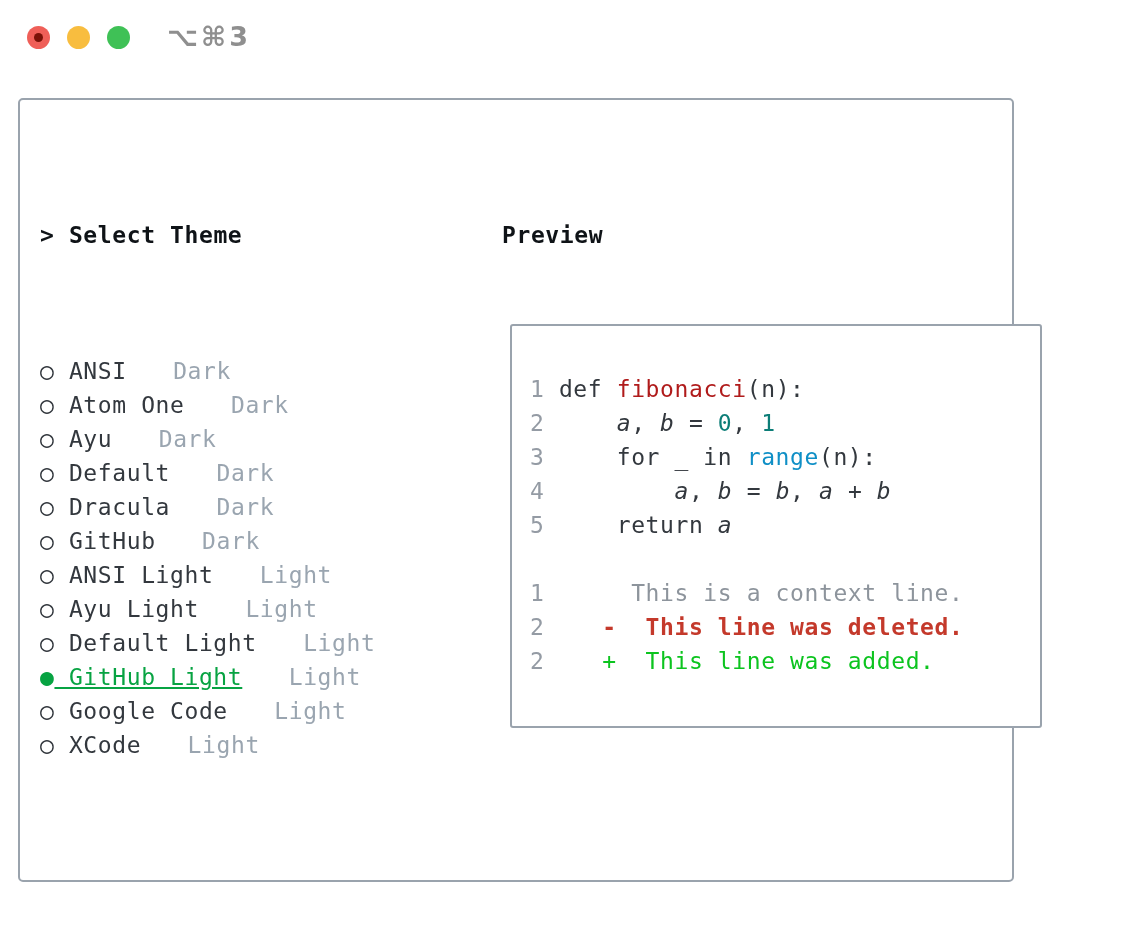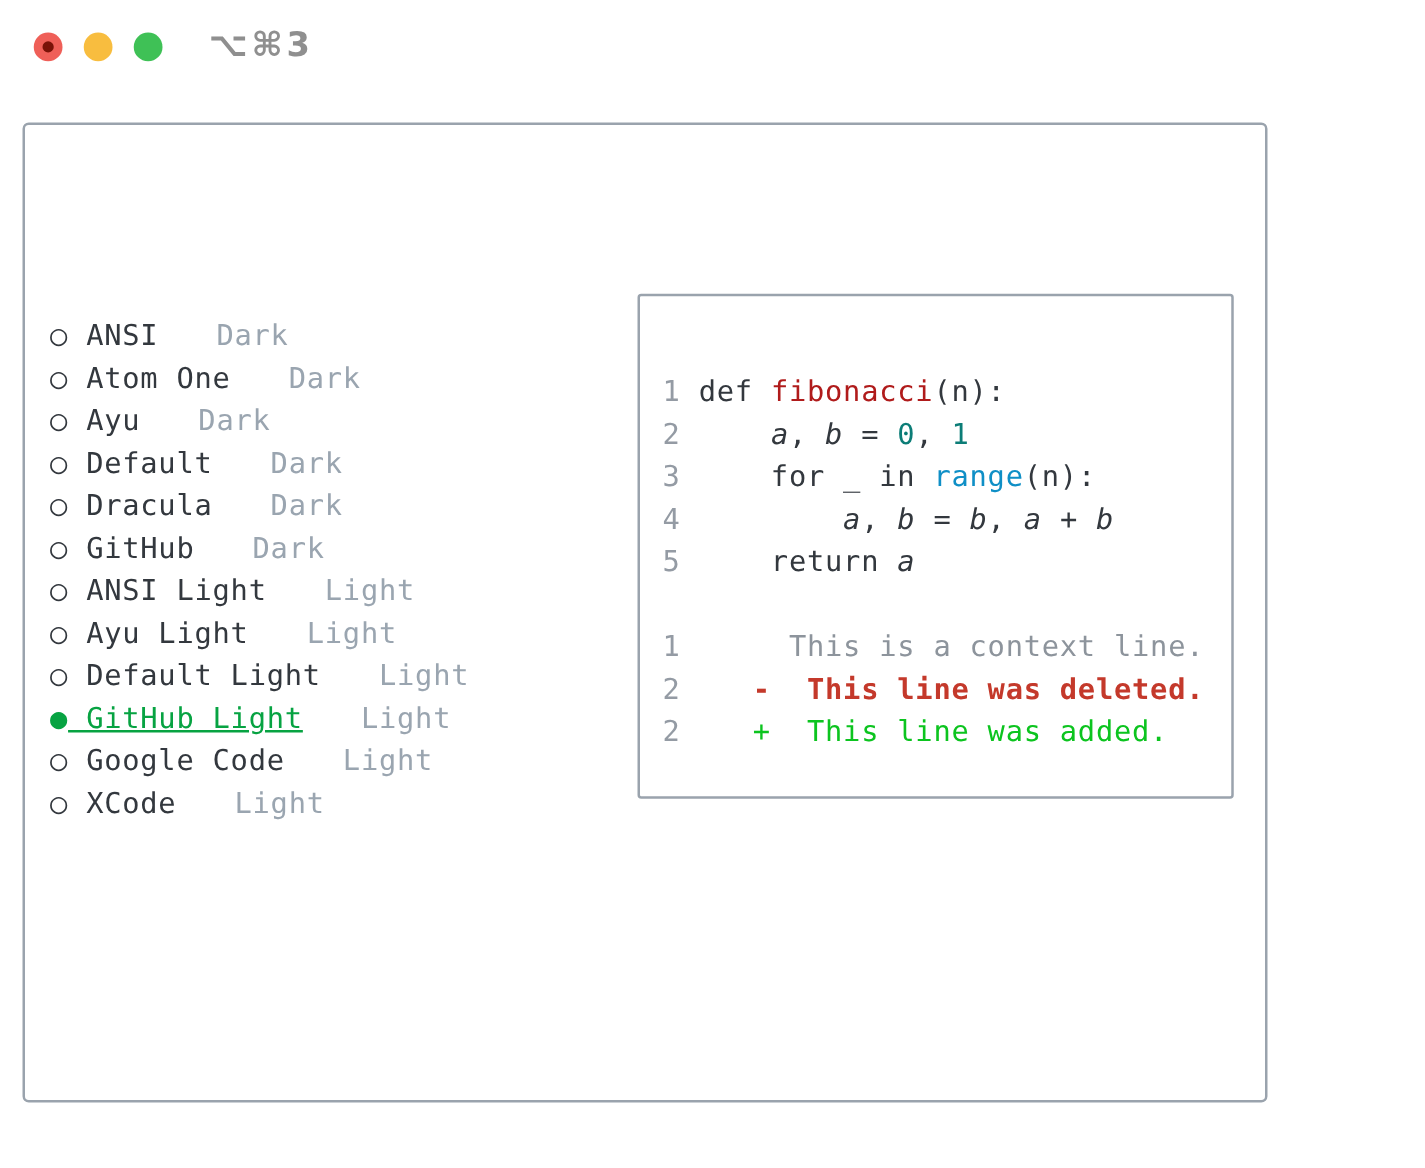--- a/index.html
+++ b/index.html
@@ -38,23 +38,23 @@
   .hdr{color:var(--text_black);font-weight:bold;}
   .item-name{color:var(--text_dark);}
   .item-variant{color:var(--muted_gray);margin-left:32px;}
   .radio{color:var(--text_dark);}
   .selected .radio{color:var(--green);}
   .selected .item-name{color:var(--green);text-decoration:underline;}
   .spacer{height:34px;}
   
   .right-col{position:absolute;left:482px;top:50px;}
   .preview-box{
-    margin-left:8px;margin-top:17px;width:477px;height:404px;box-sizing:border-box;
+    margin-left:8px;margin-top:4px;width:532px;height:404px;box-sizing:border-box;
     border:2px solid var(--border_gray);border-radius:3px;
-    padding:60px 0 0 18px;overflow:hidden;background:#ffffff;
+    padding:46px 0 0 18px;overflow:hidden;background:#ffffff;
   }
   .cline{height:34px;}
   .ln{color:var(--linenum_gray);}
   .tok-plain{color:var(--text_dark);}
   .tok-var{color:var(--text_dark);font-style:italic;}
   .tok-red{color:var(--func_red);}
   .tok-blue{color:var(--blue);}
   .tok-teal{color:var(--teal);}
   .tok-ctx{color:var(--context_gray);}
   .tok-del{color:var(--deleted_red);font-weight:bold;}
@@ -72,30 +72,32 @@
       </button>
       <button class="light light-yellow"></button>
       <button class="light light-green"></button>
     </div>
     <div class="window-title">⌥⌘3</div>
   </div>
 
   <div class="panel mono">
 
     <div class="left-col">
+      <div class="row"><span class="prompt">&gt;</span><span> </span><span class="hdr">Select Theme</span></div>
 
       <div id="theme-list"><div class="row"><span class="radio">○</span><span class="item-name"> ANSI</span><span class="item-variant"> Dark</span></div><div class="row"><span class="radio">○</span><span class="item-name"> Atom One</span><span class="item-variant"> Dark</span></div><div class="row"><span class="radio">○</span><span class="item-name"> Ayu</span><span class="item-variant"> Dark</span></div><div class="row"><span class="radio">○</span><span class="item-name"> Default</span><span class="item-variant"> Dark</span></div><div class="row"><span class="radio">○</span><span class="item-name"> Dracula</span><span class="item-variant"> Dark</span></div><div class="row"><span class="radio">○</span><span class="item-name"> GitHub</span><span class="item-variant"> Dark</span></div><div class="row"><span class="radio">○</span><span class="item-name"> ANSI Light</span><span class="item-variant"> Light</span></div><div class="row"><span class="radio">○</span><span class="item-name"> Ayu Light</span><span class="item-variant"> Light</span></div><div class="row"><span class="radio">○</span><span class="item-name"> Default Light</span><span class="item-variant"> Light</span></div><div class="row selected"><span class="radio">●</span><span class="item-name"> GitHub Light</span><span class="item-variant"> Light</span></div><div class="row"><span class="radio">○</span><span class="item-name"> Google Code</span><span class="item-variant"> Light</span></div><div class="row"><span class="radio">○</span><span class="item-name"> XCode</span><span class="item-variant"> Light</span></div></div>
 
       <div class="spacer"></div>
 
       
 
       
 
       
     </div>
 
     <div class="right-col">
+      <div class="row"><span class="hdr">Preview</span></div>
       <div class="preview-box mono" id="preview-box"><div class="cline"><span class="ln">1</span><span class="tok-plain"> def </span><span class="tok-red">fibonacci</span><span class="tok-plain">(n):</span></div><div class="cline"><span class="ln">2</span><span class="tok-plain">     </span><span class="tok-var">a</span><span class="tok-plain">, </span><span class="tok-var">b</span><span class="tok-plain"> = </span><span class="tok-teal">0</span><span class="tok-plain">, </span><span class="tok-teal">1</span></div><div class="cline"><span class="ln">3</span><span class="tok-plain">     for _ in </span><span class="tok-blue">range</span><span class="tok-plain">(n):</span></div><div class="cline"><span class="ln">4</span><span class="tok-plain">         </span><span class="tok-var">a</span><span class="tok-plain">, </span><span class="tok-var">b</span><span class="tok-plain"> = </span><span class="tok-var">b</span><span class="tok-plain">, </span><span class="tok-var">a</span><span class="tok-plain"> + </span><span class="tok-var">b</span></div><div class="cline"><span class="ln">5</span><span class="tok-plain">     return </span><span class="tok-var">a</span></div><div class="cline"><span class="ln"></span></div><div class="cline"><span class="ln">1</span><span class="tok-ctx">      This is a context line.</span></div><div class="cline"><span class="ln">2</span><span class="tok-del">    -  This line was deleted.</span></div><div class="cline"><span class="ln">2</span><span class="tok-add">    +  This line was added.</span></div></div>
     </div>
 
   </div>
 </div>
 
 </body></html>

